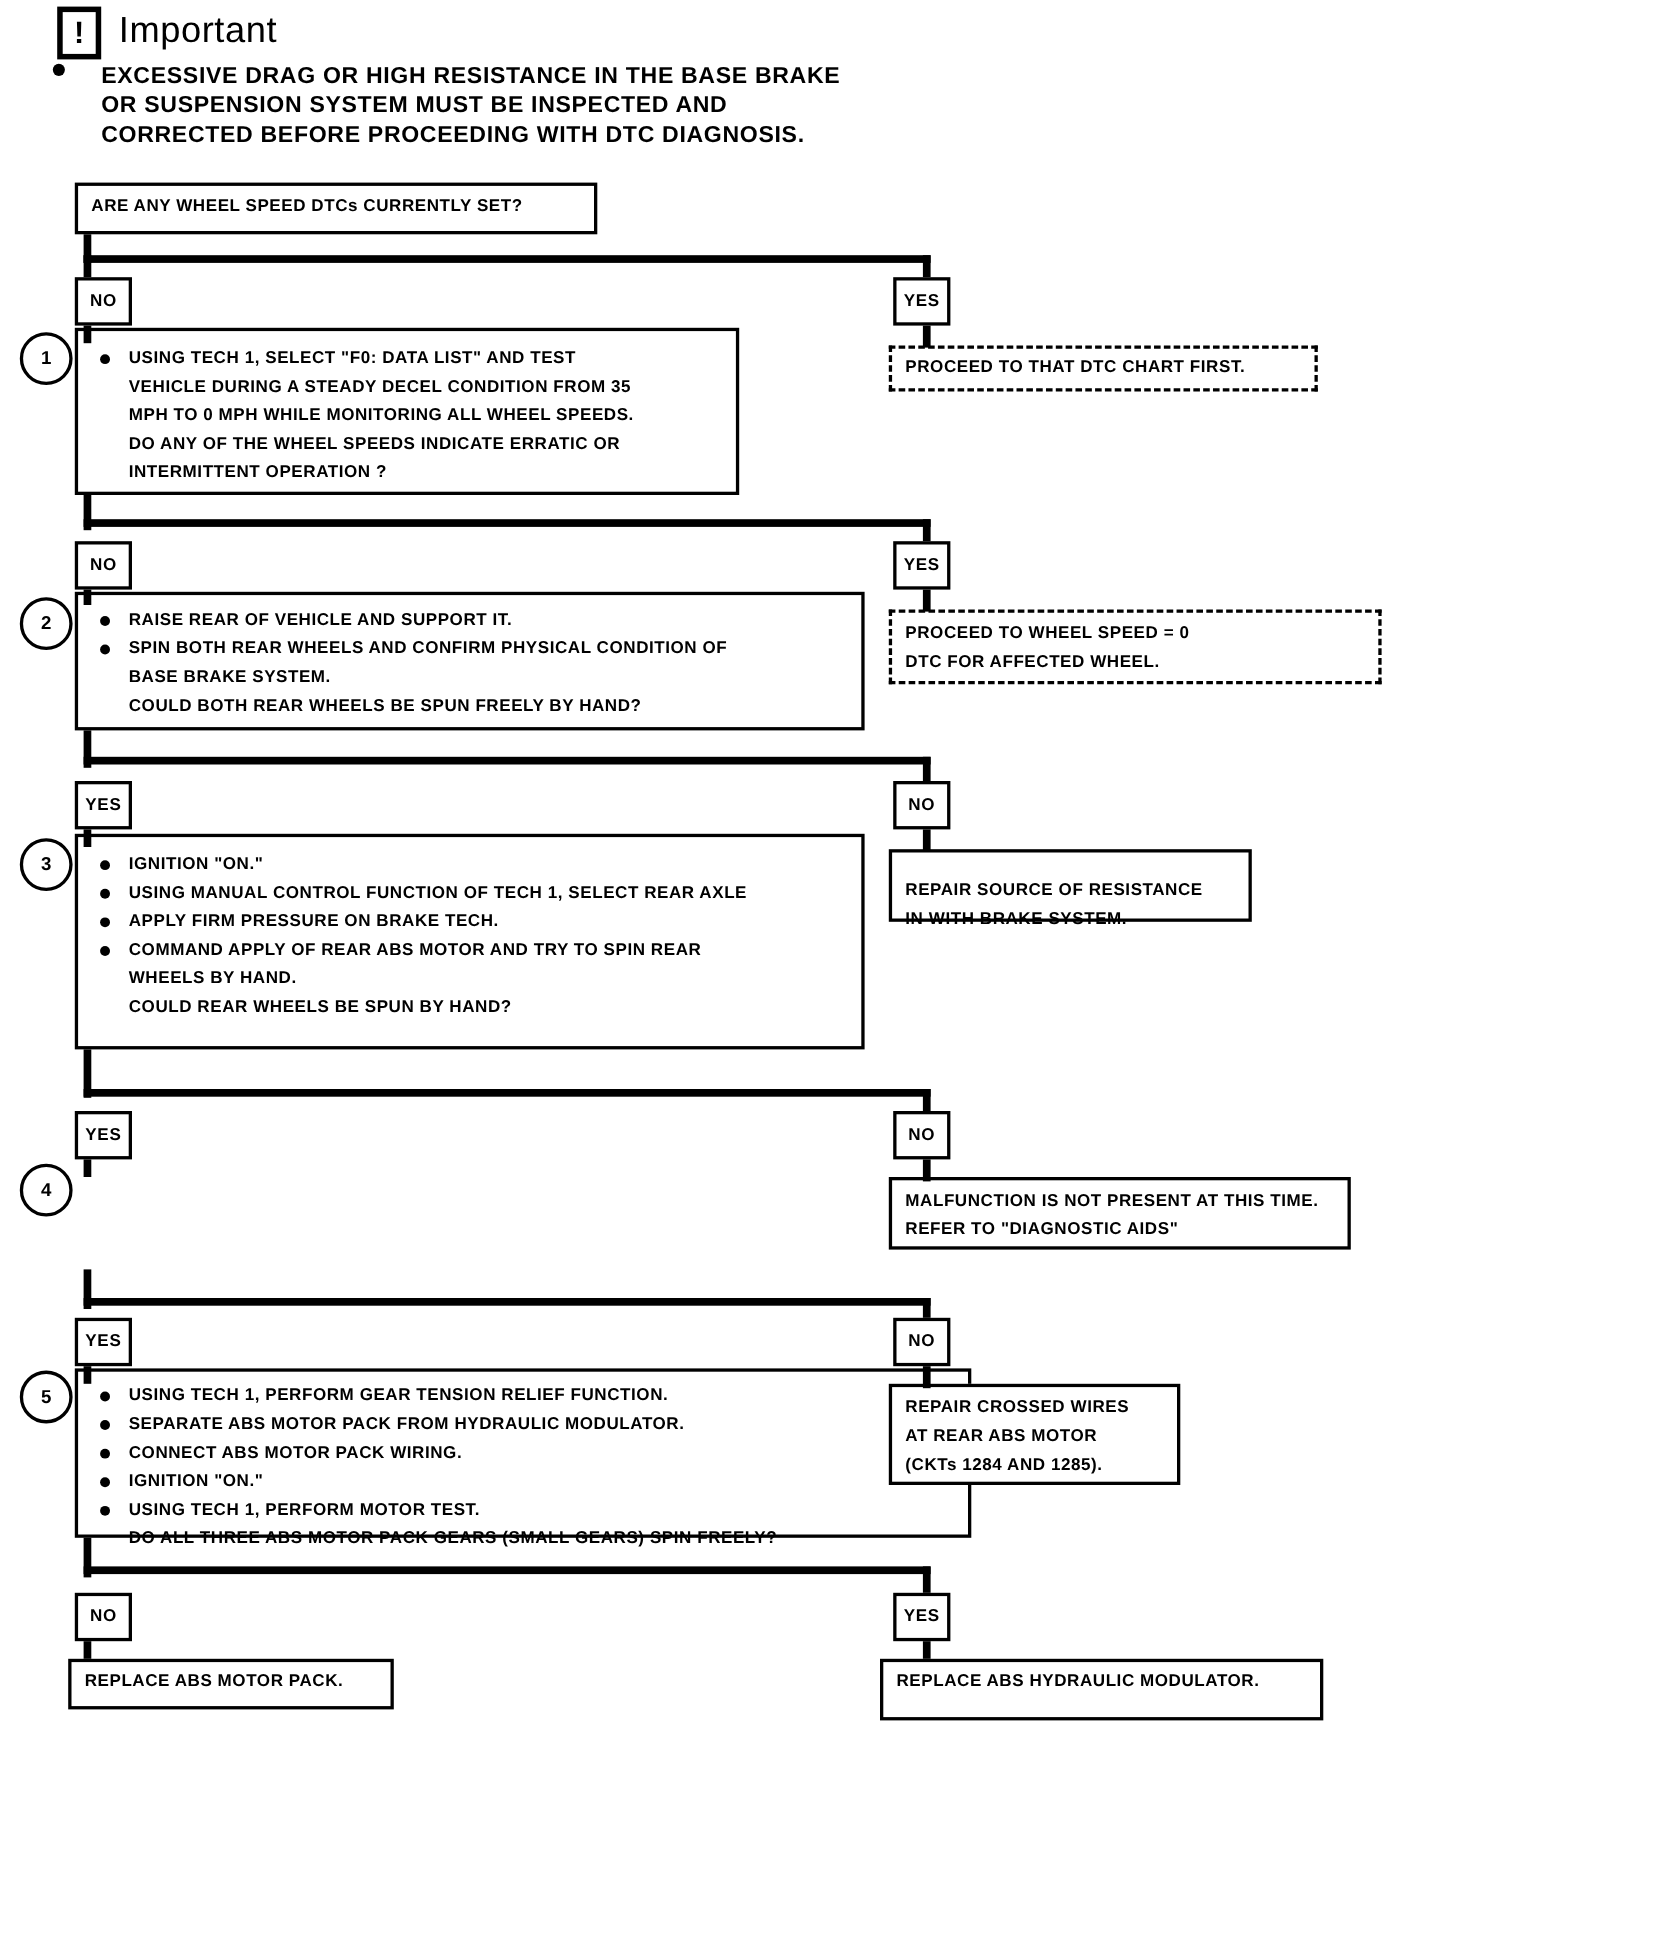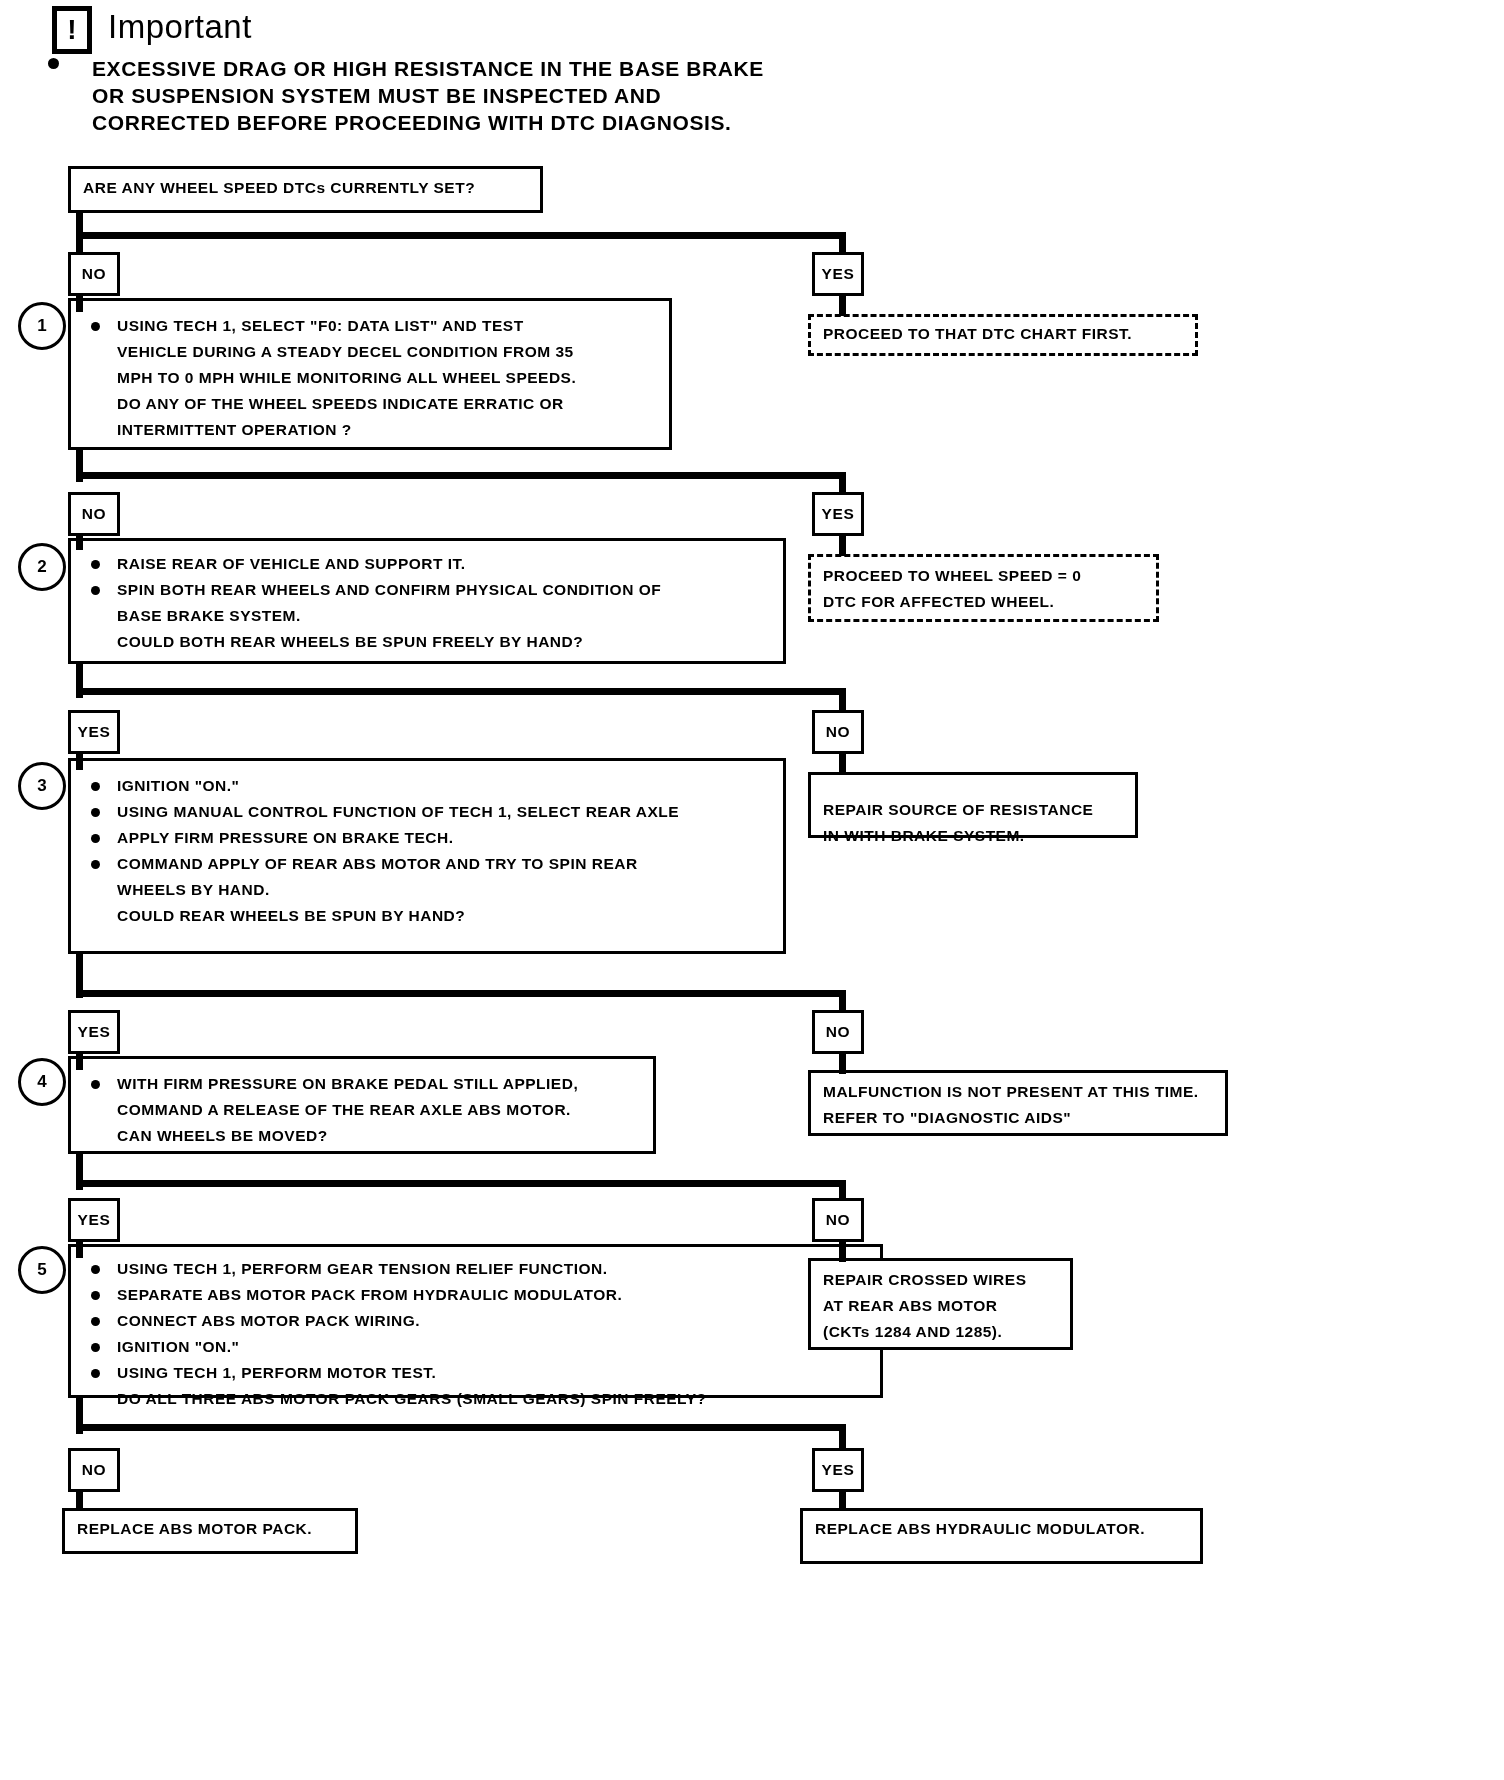--- a/index.html
+++ b/index.html
@@ -157,21 +157,21 @@
         <li>
           <span class="bdot"></span>
           <span class="line">SPIN BOTH REAR WHEELS AND CONFIRM PHYSICAL CONDITION OF</span>
           <span class="sub line">BASE BRAKE SYSTEM.</span>
           <span class="sub line">COULD BOTH REAR WHEELS BE SPUN FREELY BY HAND?</span>
         </li>
       </ul>
     </div>
   </div>
 
-  <div class="box dashed" style="left:808px;top:554px;width:351px;height:68px;">
+  <div class="box dashed" style="left:808px;top:554px;width:448px;height:68px;">
     <div class="inner" style="padding-top:6px;">
       <div class="line">PROCEED TO WHEEL SPEED = 0</div>
       <div class="line">DTC FOR AFFECTED WHEEL.</div>
     </div>
   </div>
 
   <div class="vline" style="left:76px;top:664px;height:34px;"></div>
   <div class="hline" style="left:76px;top:688px;width:770px;"></div>
   <div class="vline" style="left:839px;top:688px;height:24px;"></div>
 
@@ -218,32 +218,20 @@
   <div class="hline" style="left:76px;top:990px;width:770px;"></div>
   <div class="vline" style="left:839px;top:990px;height:22px;"></div>
 
   <div class="yn" style="left:68px;top:1010px;">YES</div>
   <div class="yn" style="left:812px;top:1010px;">NO</div>
 
   <div class="vline" style="left:76px;top:1052px;height:18px;"></div>
   <div class="vline" style="left:839px;top:1052px;height:22px;"></div>
 
   <div class="stepnum" style="left:18px;top:1058px;">4</div>
-  <div class="box" style="left:68px;top:1056px;width:588px;height:98px;">
-    <div class="inner" style="padding-top:12px;">
-      <ul class="blist">
-        <li>
-          <span class="bdot"></span>
-          <span class="line">WITH FIRM PRESSURE ON BRAKE PEDAL STILL APPLIED,</span>
-          <span class="sub line">COMMAND A RELEASE OF THE REAR AXLE ABS MOTOR.</span>
-          <span class="sub line">CAN WHEELS BE MOVED?</span>
-        </li>
-      </ul>
-    </div>
-  </div>
 
   <div class="box" style="left:808px;top:1070px;width:420px;height:66px;">
     <div class="inner" style="padding-top:6px;">
       <div class="line">MALFUNCTION IS NOT PRESENT AT THIS TIME.</div>
       <div class="line">REFER TO "DIAGNOSTIC AIDS"</div>
     </div>
   </div>
 
   <div class="vline" style="left:76px;top:1154px;height:36px;"></div>
   <div class="hline" style="left:76px;top:1180px;width:770px;"></div>

